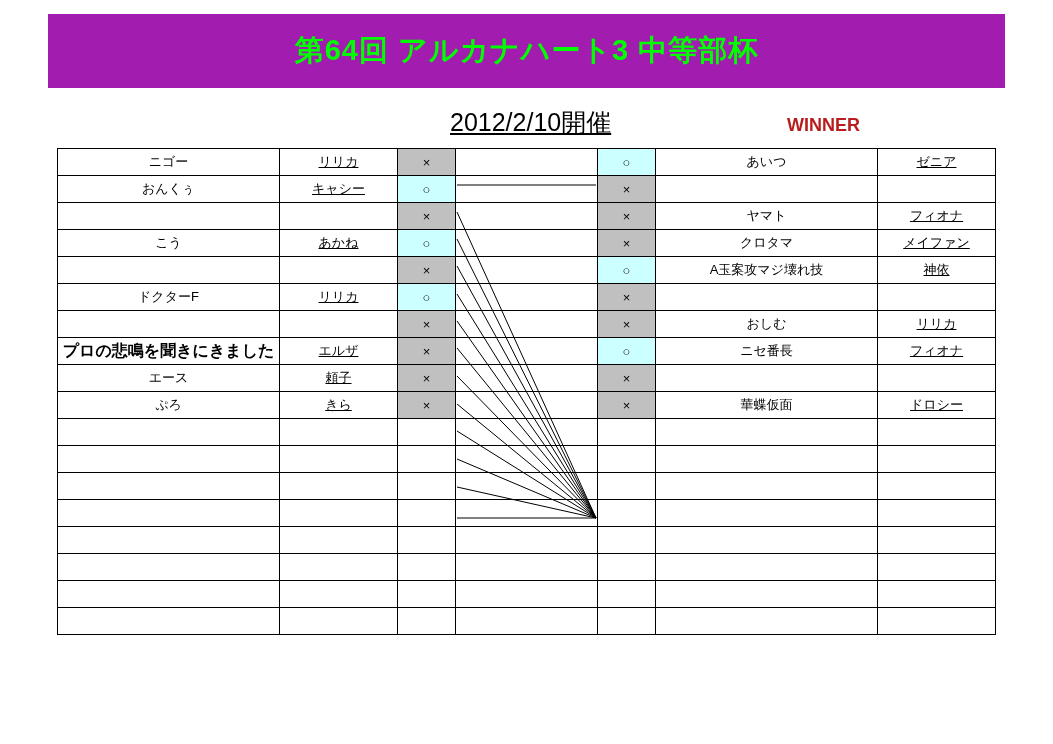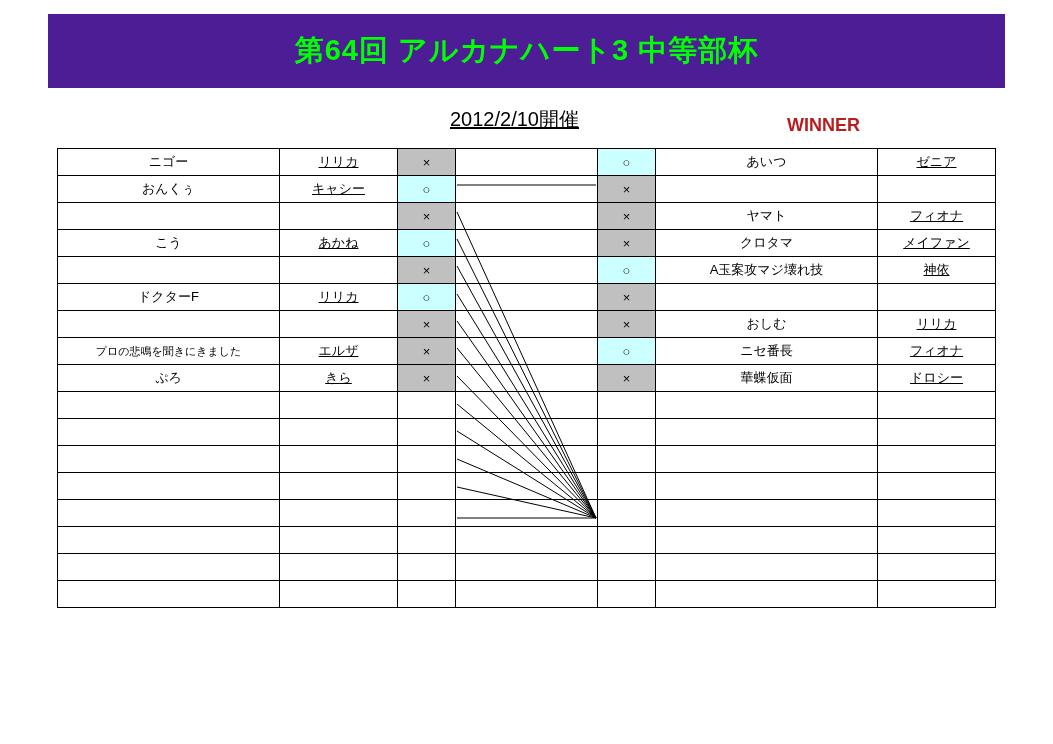--- a/index.html
+++ b/index.html
@@ -13,37 +13,37 @@
     font-family: "Liberation Sans", sans-serif;
     position: relative;
     overflow: hidden;
   }
   .title-bar {
     position: absolute;
     left: 48px;
     top: 14px;
     width: 957px;
     height: 74px;
-    background: #4c1d95;
+    background: #a21caf;
     display: flex;
     align-items: center;
     justify-content: center;
   }
   .title-text {
     color: #00ff00;
     font-size: 29px;
     font-weight: bold;
     letter-spacing: 1px;
     white-space: nowrap;
   }
   .date-line {
     position: absolute;
     left: 450px;
     top: 106px;
-    font-size: 20px;
+    font-size: 25px;
     color: #000000;
     text-decoration: underline;
     white-space: nowrap;
   }
   .winner-label {
     position: absolute;
     left: 787px;
     top: 115px;
     font-size: 18px;
     font-weight: bold;
@@ -81,22 +81,22 @@
 
   .hdr {
     font-size: 13px;
     height: 20px !important;
   }
   .name {
     font-size: 20px;
     font-weight: normal;
   }
   .name.small {
-    font-size: 11px;
-    font-weight: normal;
+    font-size: 16px;
+    font-weight: bold;
   }
   .charname {
     font-size: 13px;
     text-decoration: underline;
   }
   .mark {
     font-size: 17px;
     font-weight: normal;
   }
   .mark-x { background: #c0c0c0; }
@@ -203,20 +203,29 @@
       <tr>
         <td class="name small">プロの悲鳴を聞きにきました</td>
         <td class="charname">エルザ</td>
         <td class="mark mark-x">×</td>
         <td class="gapcell"></td>
         <td class="mark mark-o">○</td>
         <td class="name">ニセ番長</td>
         <td class="charname">フィオナ</td>
       </tr>
       <tr>
+        <td class="name">エース</td>
+        <td class="charname">頼子</td>
+        <td class="mark mark-x">×</td>
+        <td class="gapcell"></td>
+        <td class="mark mark-x">×</td>
+        <td class="name"></td>
+        <td class="charname"></td>
+      </tr>
+      <tr>
         <td class="name">ぷろ</td>
         <td class="charname">きら</td>
         <td class="mark mark-x">×</td>
         <td class="gapcell"></td>
         <td class="mark mark-x">×</td>
         <td class="name">華蝶仮面</td>
         <td class="charname">ドロシー</td>
       </tr>
       <tr>
         <td class="name"></td>

